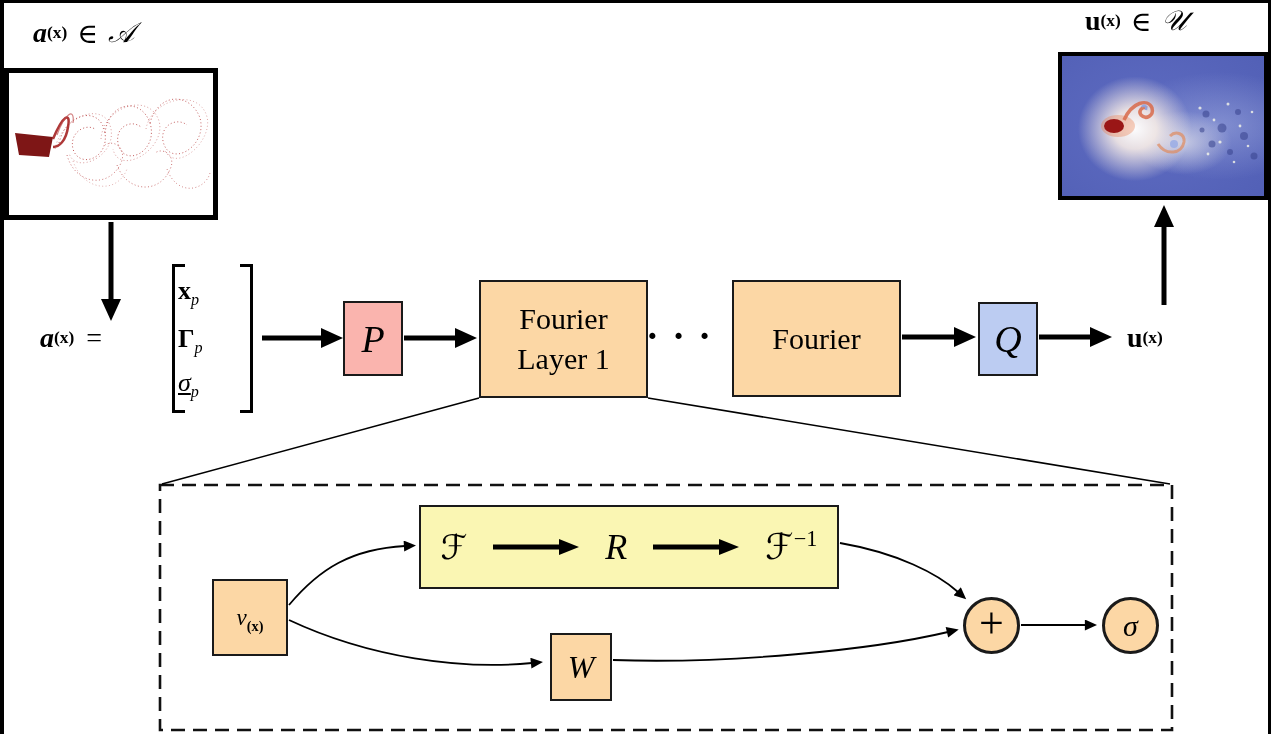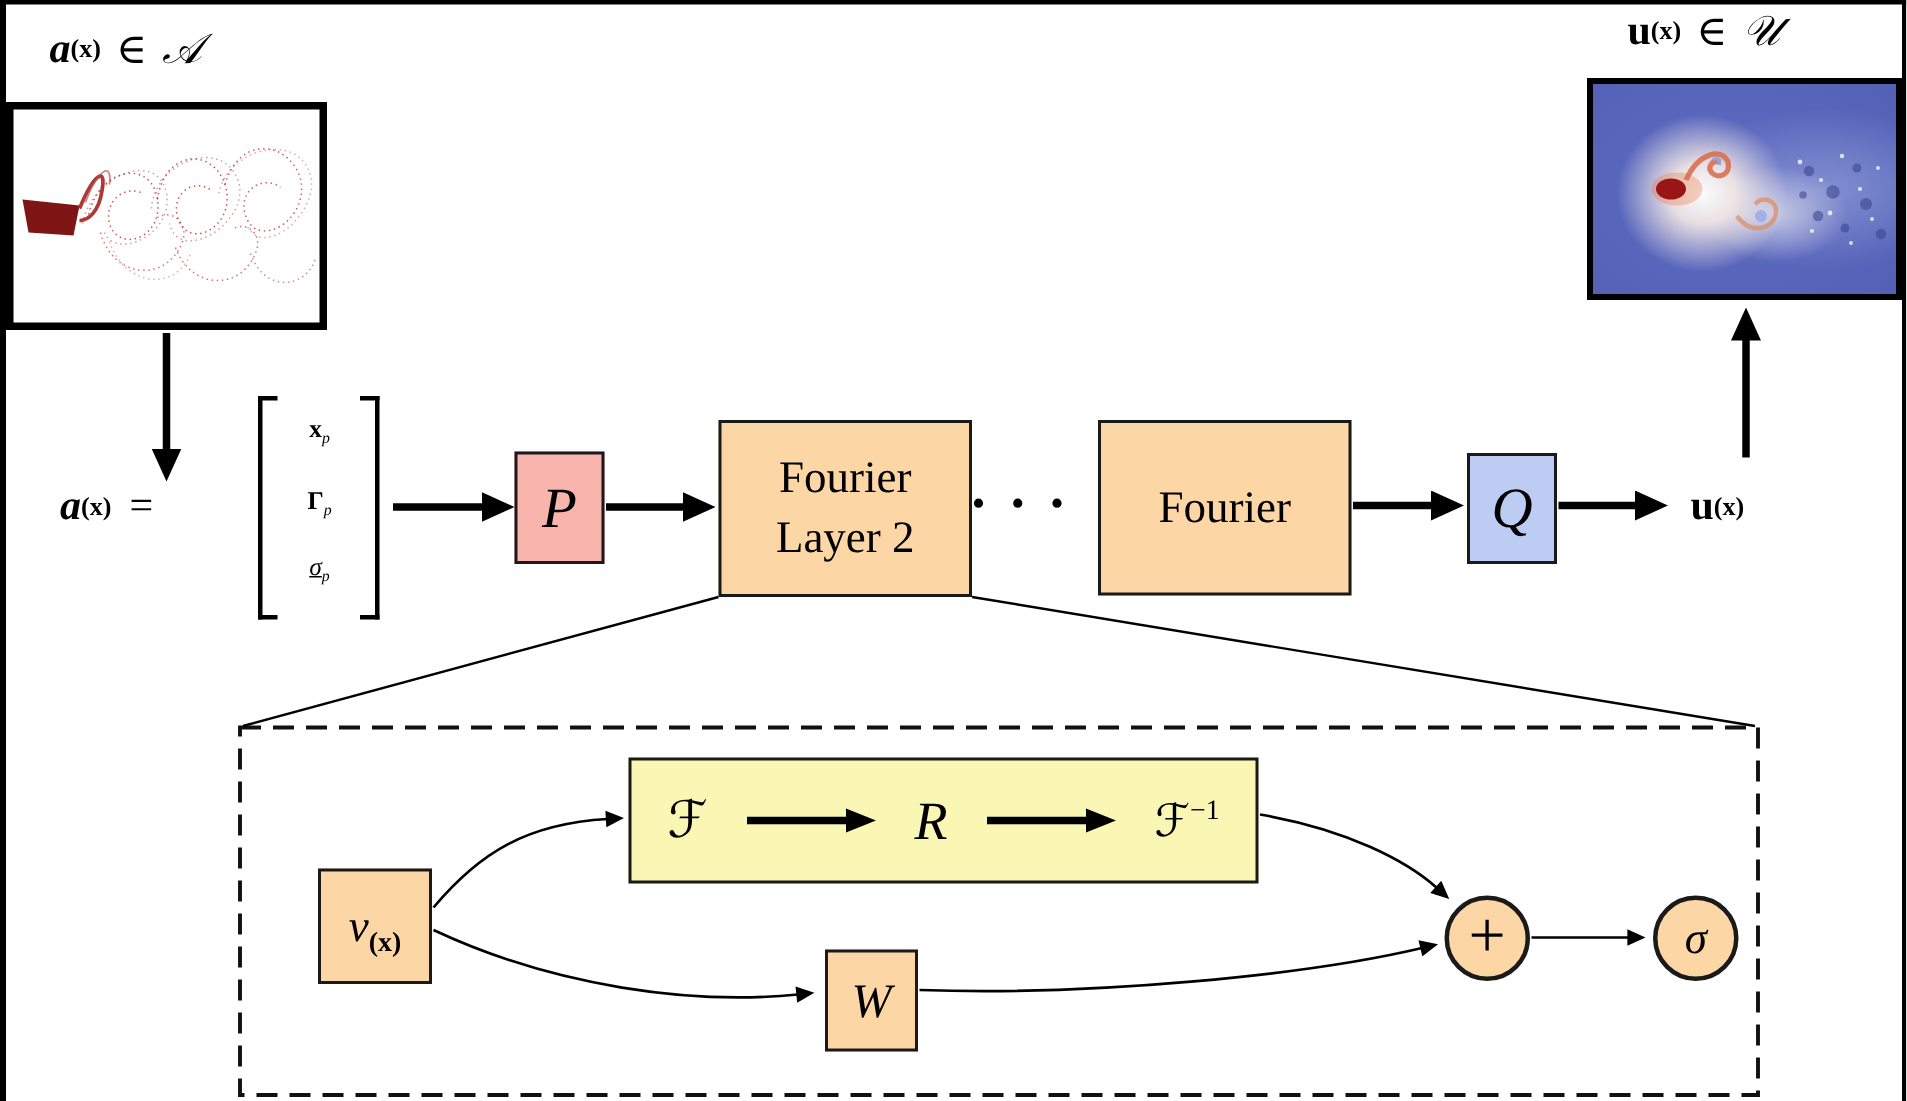--- a/index.html
+++ b/index.html
@@ -17,21 +17,21 @@
   .bfit{font-weight:bold;font-style:italic;}
   .lbl{position:absolute;display:flex;align-items:center;white-space:nowrap;z-index:2;}
   sub{font-size:62%;line-height:0;}
   sup{font-size:62%;line-height:0;}
   .script{font-family:"DejaVu Sans","DejaVu Serif",serif;}
   .pipe-label{font-size:30px;line-height:1.32;text-align:center;}
   .op-letter{font-size:38px;font-style:italic;}
   .bracket{position:absolute;box-sizing:border-box;z-index:2;}
   .bracket.left{border-left:3px solid #000;border-top:3px solid #000;border-bottom:3px solid #000;}
   .bracket.right{border-right:3px solid #000;border-top:3px solid #000;border-bottom:3px solid #000;}
-  .vec-entry{position:absolute;width:70px;text-align:center;font-size:17px;z-index:2;}
+  .vec-entry{position:absolute;width:70px;font-size:26px;z-index:2;}
   .circle{
     position:absolute;border:3px solid #1a1a1a;border-radius:50%;display:flex;align-items:center;justify-content:center;
     box-sizing:border-box;z-index:2;
   }
   #overlay{position:absolute;left:0;top:0;z-index:3;pointer-events:none;}
   .img-frame{position:absolute;box-sizing:border-box;background:#fff;z-index:2;}
   .thick-arrow-inline{display:block;}
   .dots{font-size:38px;font-weight:bold;letter-spacing:2px;z-index:2;}
 </style>
 </head>
@@ -91,21 +91,21 @@
     <span class="mathit">σ</span><sub class="mathit">p</sub>
   </div>
 
   <div class="box" style="left:343px;top:301px;width:60px;height:75px;background:#FAB4AE;">
     <span class="op-letter">P</span>
   </div>
 
   <div class="box" style="left:479px;top:280px;width:169px;height:118px;background:#FCD7A5;">
     <div class="pipe-label">
       <div>Fourier</div>
-      <div>Layer 2</div>
+      <div>Layer 1</div>
     </div>
   </div>
 
   <div class="lbl dots" style="left:646px;top:314px;">· · ·</div>
 
   <div class="box" style="left:732px;top:280px;width:169px;height:117px;background:#FCD7A5;">
     <div class="pipe-label">
       <div>Fourier</div>
     </div>
   </div>
@@ -159,37 +159,37 @@
         <circle cx="150" cy="88" r="3.5"></circle>
           <circle cx="182" cy="80" r="4"></circle>
           <circle cx="168" cy="96" r="3"></circle>
         <circle cx="192" cy="100" r="3.5"></circle>
           <circle cx="140" cy="74" r="2.5"></circle>
       </g>
     </svg>
   </div>
 
   <div class="box" style="left:212px;top:579px;width:76px;height:77px;background:#FCD7A5;">
-    <span style="font-size:30px;">
+    <span style="font-size:23px;">
       <span class="mathit">v</span><sub class="mathbf">(x)</sub>
     </span>
   </div>
 
   <div class="box" style="left:419px;top:505px;width:420px;height:84px;background:#FAF6B3;gap:26px;">
     <span class="script" style="font-size:34px;font-style:italic;">ℱ</span>
     <svg class="thick-arrow-inline" width="86" height="18" viewBox="0 0 86 18">
       <line x1="0" y1="9" x2="66" y2="9" stroke="#000" stroke-width="5"></line>
       <path d="M66,1 L86,9 L66,17 Z" fill="#000"></path>
     </svg>
     <span class="mathit" style="font-size:36px;">R</span>
     <svg class="thick-arrow-inline" width="86" height="18" viewBox="0 0 86 18">
       <line x1="0" y1="9" x2="66" y2="9" stroke="#000" stroke-width="5"></line>
       <path d="M66,1 L86,9 L66,17 Z" fill="#000"></path>
     </svg>
-    <span style="font-size:30px;">
+    <span style="font-size:36px;">
       <span class="script" style="font-style:italic;">ℱ</span><sup>−1</sup>
     </span>
   </div>
 
   <div class="box" style="left:550px;top:633px;width:62px;height:68px;background:#FCD7A5;">
     <span class="mathit" style="font-size:32px;">W</span>
   </div>
 
   <div class="circle" style="left:963px;top:597px;width:57px;height:57px;background:#FCD7A5;">
     <span style="font-size:44px;font-weight:400;margin-top:-4px;">+</span>

